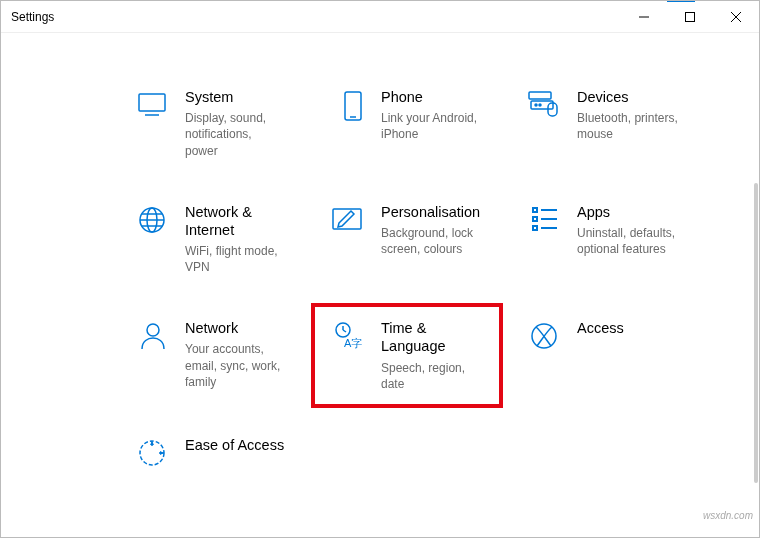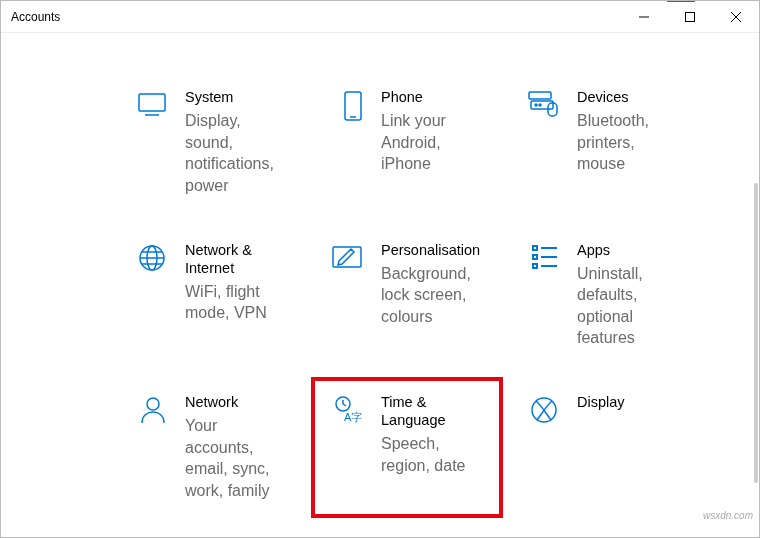--- a/index.html
+++ b/index.html
@@ -52,40 +52,40 @@
   .tile {
     display: flex; gap: 18px; align-items: flex-start;
     cursor: pointer;
   }
   .icon-wrap {
     width: 36px; flex: 0 0 36px; display: flex; justify-content: flex-end; padding-top: 2px;
   }
   .icon-wrap svg { color: #0078d7; }
   .tile-text { flex: 1; min-width: 0; }
   .tile-title { font-size: 14.5px; color: #000; line-height: 1.25; margin-bottom: 4px; }
-  .tile-desc  { font-size: 16px; color: #6b6b6b; line-height: 1.35; }
+  .tile-desc  { font-size: 12px; color: #6b6b6b; line-height: 1.35; }
   .highlight {
     outline: 4px solid #e30613; outline-offset: -2px;
     margin: -14px -18px -14px -14px;
     padding: 14px 18px 14px 14px;
   }
   .highlight .tile-title, .highlight .tile-desc { position: relative; }
 
   .watermark {
     position: absolute; right: 6px; bottom: 16px;
     font-size: 10px; color: #aaa; font-family: Arial, sans-serif; font-style: italic;
   }
 </style>
 </head>
 <body>
 
 <div class="win-accent"></div>
 
 <div class="titlebar">
-  <span class="titlebar-text">Accounts</span>
+  <span class="titlebar-text">Settings</span>
   <div class="win-controls">
     <div class="win-btn">
       <svg width="10" height="10" viewBox="0 0 10 10">
           <line x1="0" y1="5" x2="10" y2="5" stroke="#000" stroke-width="1"></line>
         </svg>
     </div>
     <div class="win-btn">
       <svg width="10" height="10" viewBox="0 0 10 10">
           <rect x="0.5" y="0.5" width="9" height="9" fill="none" stroke="#000" stroke-width="1"></rect>
         </svg>
@@ -221,21 +221,21 @@
 
     <div class="tile">
       <div class="icon-wrap">
         <svg width="30" height="30" viewBox="0 0 30 30" fill="none" stroke="currentColor" stroke-width="1.5">
             <circle cx="15" cy="15" r="12"></circle>
             <path d="M7 6 C12 10 18 20 22 25"></path>
             <path d="M23 6 C18 10 12 20 8 25"></path>
           </svg>
       </div>
       <div class="tile-text">
-        <div class="tile-title">Display</div>
+        <div class="tile-title">Access</div>
         <div class="tile-desc"></div>
       </div>
     </div>
 
     <div class="tile">
       <div class="icon-wrap">
         <svg width="30" height="30" viewBox="0 0 30 30" fill="none" stroke="currentColor" stroke-width="1.5" stroke-dasharray="4 2">
             <circle cx="15" cy="15" r="12"></circle>
             <path d="M15 3 L15 8 M27 15 L22 15" stroke-dasharray="0"></path>
             <polygon points="15,3 13,7 17,7" fill="currentColor" stroke="none"></polygon>

